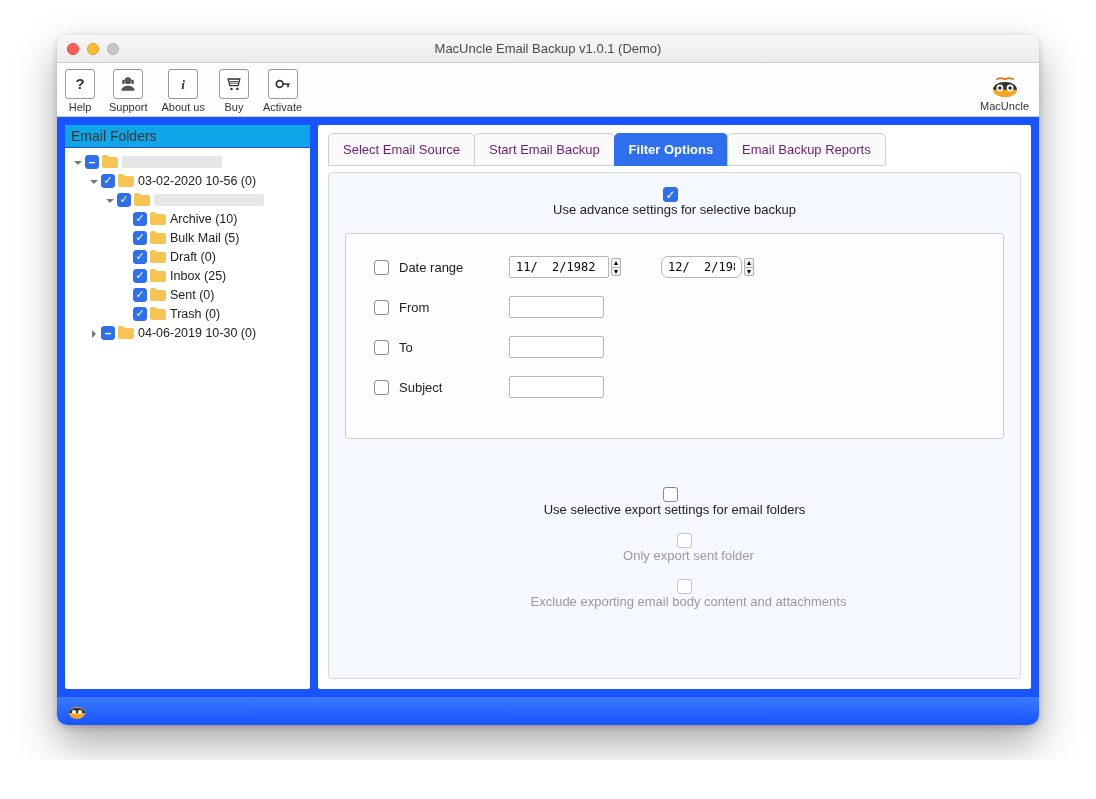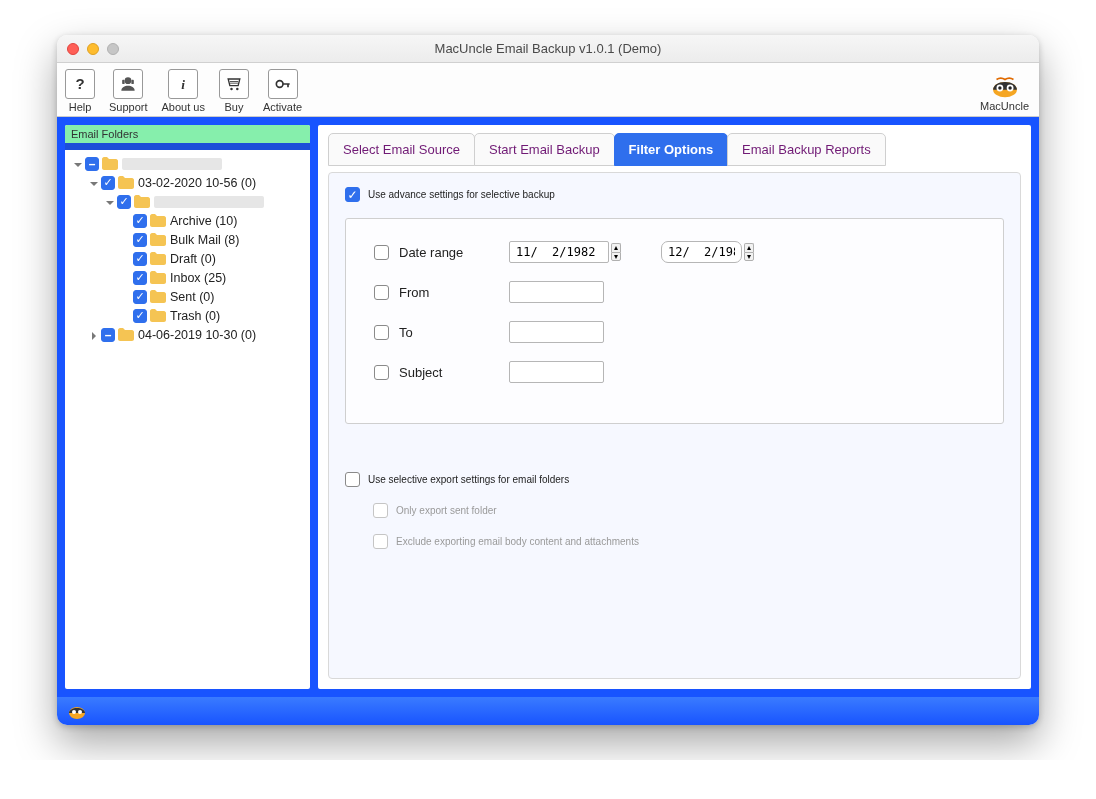--- a/index.html
+++ b/index.html
@@ -94,25 +94,25 @@
 }
 .sidebar {
   width: 245px;
   background:#fff;
   border-radius:2px;
   display:flex;
   flex-direction:column;
   overflow:hidden;
 }
 .sidebar-header {
-  font-size:11px;
+  font-size:14px;
   padding:3px 6px;
   color:#333;
-  border-bottom:7px solid #1d4ed8;
-  background:#86efac;
+  border-bottom:1px solid #1d4ed8;
+  background:#0ea5e9;
 }
 .tree {
   padding:4px 2px;
   font-size:12.5px;
   color:#222;
   overflow:auto;
   flex:1;
 }
 .node {
   display:flex;
@@ -186,23 +186,24 @@
 .panel {
   flex:1;
   border:1px solid #d9d9d9;
   border-radius:4px;
   background:#f6f8ff;
   padding:14px 16px;
 }
 .chkrow {
   display:flex;
   align-items:center;
-  font-size:10px;
+  font-size:13px;
   color:#222;
   margin-bottom:16px;
+  flex-direction:column;
 }
 .chkbox {
   width:15px;height:15px;
   border:1px solid #8a8a8a;
   border-radius:3px;
   margin-right:8px;
   background:#fff;
   display:flex;align-items:center;justify-content:center;
   flex-shrink:0;
 }
@@ -383,21 +384,21 @@
           <span class="fico"><svg viewBox="0 0 16 13">
                 <path d="M0 2c0-1 1-2 2-2h3l2 2h7c1 0 2 1 2 2v7c0 1-1 2-2 2H2c-1 0-2-1-2-2z" fill="#f5c453"></path>
               </svg></span>
           <span class="nlabel">Archive (10)</span>
         </div>
         <div class="node" style="padding-left:66px">
           <span class="chk checked"></span>
           <span class="fico"><svg viewBox="0 0 16 13">
                 <path d="M0 2c0-1 1-2 2-2h3l2 2h7c1 0 2 1 2 2v7c0 1-1 2-2 2H2c-1 0-2-1-2-2z" fill="#f5c453"></path>
               </svg></span>
-          <span class="nlabel">Bulk Mail (8)</span>
+          <span class="nlabel">Bulk Mail (5)</span>
         </div>
         <div class="node" style="padding-left:66px">
           <span class="chk checked"></span>
           <span class="fico"><svg viewBox="0 0 16 13">
                 <path d="M0 2c0-1 1-2 2-2h3l2 2h7c1 0 2 1 2 2v7c0 1-1 2-2 2H2c-1 0-2-1-2-2z" fill="#f5c453"></path>
               </svg></span>
           <span class="nlabel">Draft (0)</span>
         </div>
         <div class="node" style="padding-left:66px">
           <span class="chk checked"></span>

